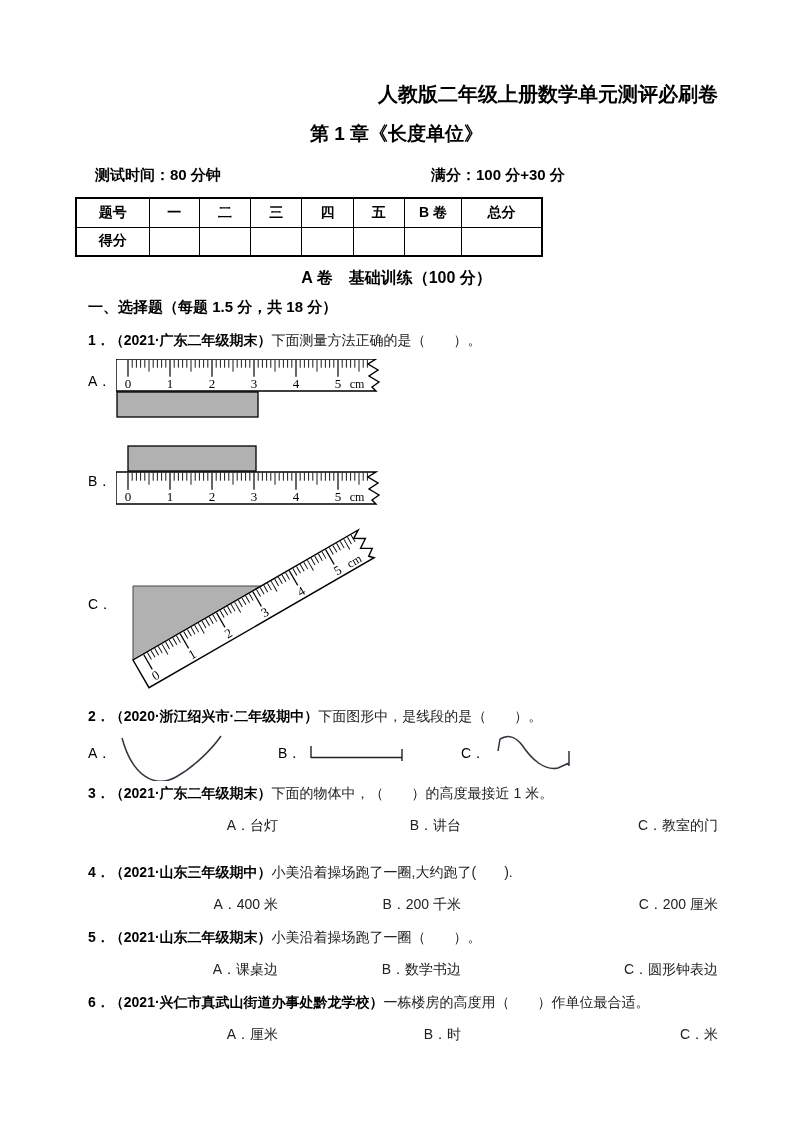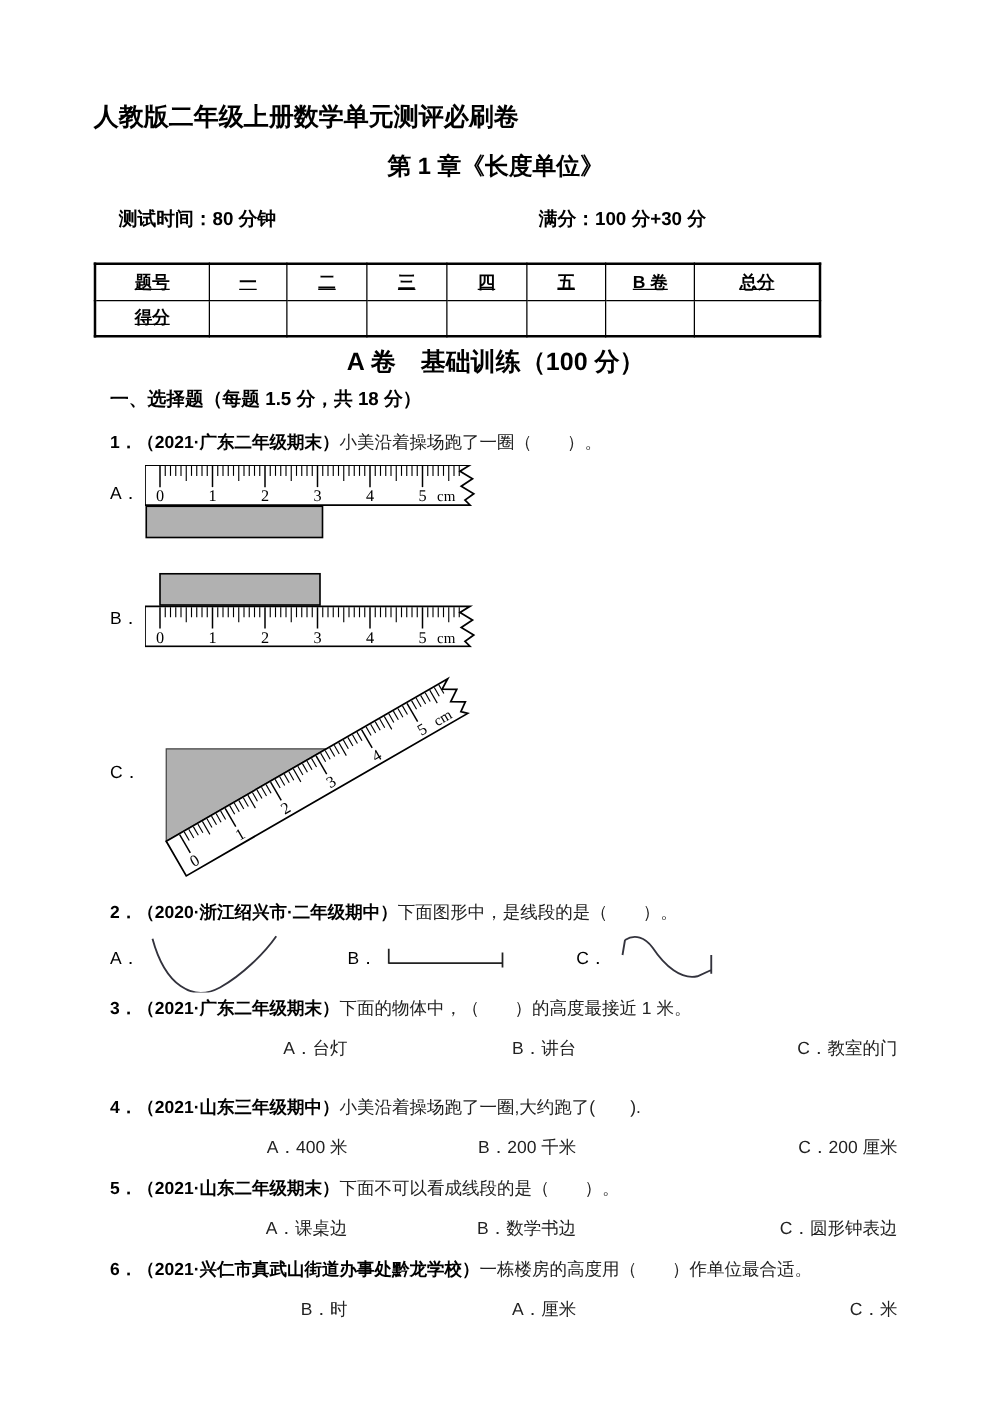--- a/index.html
+++ b/index.html
@@ -4,33 +4,33 @@
 <style>
   * { margin:0; padding:0; box-sizing:border-box; }
   html,body { background:#ffffff; }
   body {
     width:793px; height:1122px; overflow:hidden;
     font-family:"Liberation Sans","DejaVu Sans",sans-serif;
     color:#000;
   }
   .page { width:793px; height:1122px; padding:84px 75px 0 75px; }
 
-  .title { font-size:20px; font-weight:bold; text-align:left; line-height:20px; }
+  .title { font-size:20px; font-weight:bold; text-align:right; line-height:20px; }
   .chapter { font-size:19px; font-weight:bold; text-align:center; margin-top:20px; line-height:20px; }
 
   .meta { position:relative; margin-top:22px; height:16px; font-size:15px; font-weight:bold; }
   .meta .m-left { position:absolute; left:20px; top:0; }
   .meta .m-right { position:absolute; left:356px; top:0; }
 
-  table.score { border-collapse:collapse; width:582px; margin-top:28px; table-layout:fixed;text-decoration:underline; }
+  table.score { border-collapse:collapse; width:468px; margin-top:15px; table-layout:fixed; }
   table.score td { border:1px solid #000; height:29px; text-align:center; vertical-align:middle;
                    font-size:14px; font-weight:bold; }
   table.score { border:2px solid #000; }
 
-  .section-a { text-align:center; font-size:20px; font-weight:bold; margin-top:12px; line-height:17px; }
+  .section-a { text-align:center; font-size:16px; font-weight:bold; margin-top:12px; line-height:17px; }
   .part-heading { font-size:15px; font-weight:bold; margin:13px 0 0 13px; line-height:16px; }
 
   .qline { margin:15px 0 0 13px; font-size:14px; line-height:21px; }
   .qline .qb { font-weight:bold; color:#000; }
   .qline .stem { color:#222; }
 
   .opts { display:grid; grid-template-columns:190px 183px 1fr; margin:11px 0 0 13px;
           font-size:14px; line-height:21px; color:#222;text-align:right; }
 
   .fig-row { display:flex; align-items:flex-start; margin-left:13px; }
@@ -89,21 +89,21 @@
       <td></td>
       <td></td>
     </tr>
   </tbody>
     </table>
 
   <div class="section-a">A 卷　基础训练（100 分）</div>
   <div class="part-heading">一、选择题（每题 1.5 分，共 18 分）</div>
 
   <div>
-    <p class="qline"><span class="qb">1．</span><span class="qb">（2021·广东二年级期末）</span><span class="stem">小美沿着操场跑了一圈（　　）。</span></p>
+    <p class="qline"><span class="qb">1．</span><span class="qb">（2021·广东二年级期末）</span><span class="stem">下面测量方法正确的是（　　）。</span></p>
 
     <div class="fig-row fig-a">
       <span class="fig-letter">A．</span>
       <svg width="272" height="60" viewBox="0 0 272 60">
           <g>
             <path d="M0,0 L260,0 L252,5 L262,11 L253,17 L263,23 L256,28 L260,32 L0,32 Z" fill="#ffffff" stroke="#000000" stroke-width="1.4"></path>
             <line x1="12" y1="0.7" x2="12" y2="17.7" stroke="#000000" stroke-width="1.2"></line>
             <line x1="16.2" y1="0.7" x2="16.2" y2="8.7" stroke="#000000" stroke-width="0.9"></line>
             <line x1="20.4" y1="0.7" x2="20.4" y2="8.7" stroke="#000000" stroke-width="0.9"></line>
             <line x1="24.6" y1="0.7" x2="24.6" y2="8.7" stroke="#000000" stroke-width="0.9"></line>
@@ -361,31 +361,31 @@
   <div>
     <p class="qline" style="margin-top:26px"><span class="qb">4．</span><span class="qb">（2021·山东三年级期中）</span><span class="stem">小美沿着操场跑了一圈,大约跑了(　　).</span></p>
     <div class="opts">
       <span>A．400 米</span>
       <span>B．200 千米</span>
       <span>C．200 厘米</span>
     </div>
   </div>
 
   <div>
-    <p class="qline" style="margin-top:12px"><span class="qb">5．</span><span class="qb">（2021·山东二年级期末）</span><span class="stem">下面不可以看成线段的是（　　）。</span></p>
+    <p class="qline" style="margin-top:12px"><span class="qb">5．</span><span class="qb">（2021·山东二年级期末）</span><span class="stem">小美沿着操场跑了一圈（　　）。</span></p>
     <div class="opts">
       <span>A．课桌边</span>
       <span>B．数学书边</span>
       <span>C．圆形钟表边</span>
     </div>
   </div>
 
   <div>
     <p class="qline" style="margin-top:12px"><span class="qb">6．</span><span class="qb">（2021·兴仁市真武山街道办事处黔龙学校）</span><span class="stem">一栋楼房的高度用（　　）作单位最合适。</span></p>
     <div class="opts">
+      <span>A．厘米</span>
       <span>B．时</span>
-      <span>A．厘米</span>
       <span>C．米</span>
     </div>
   </div>
 
 
 </div>
 
 </body></html>

